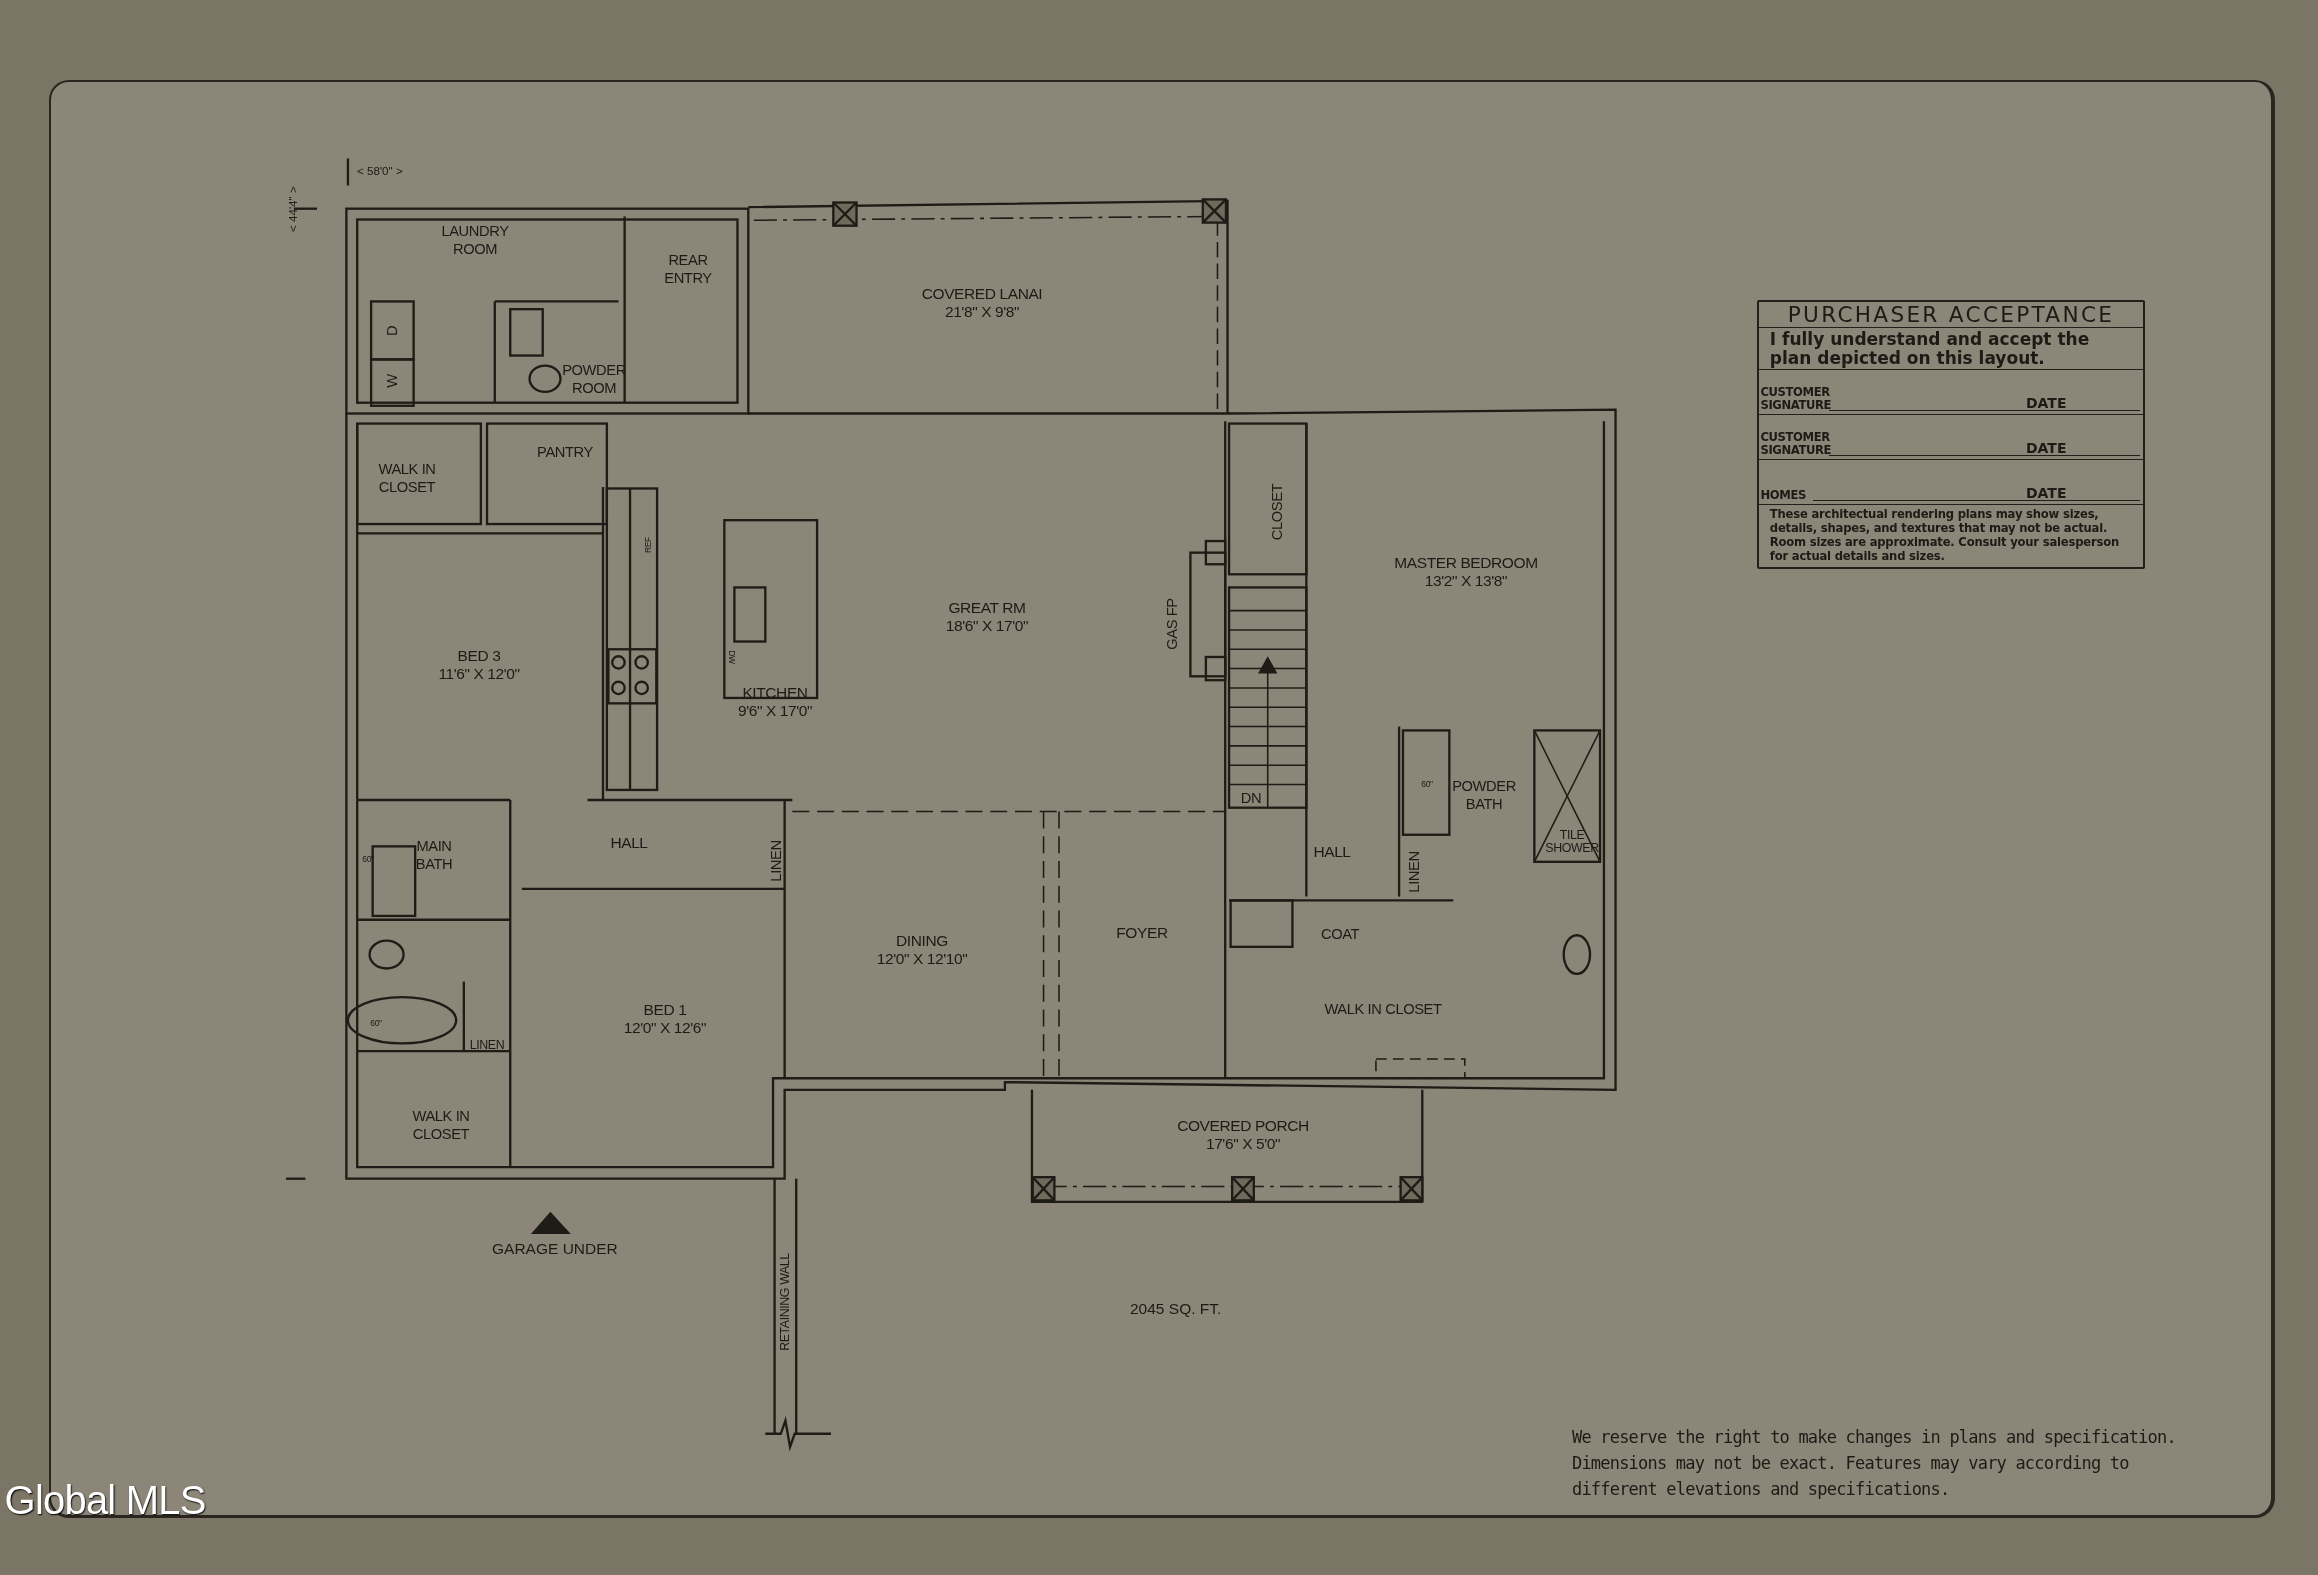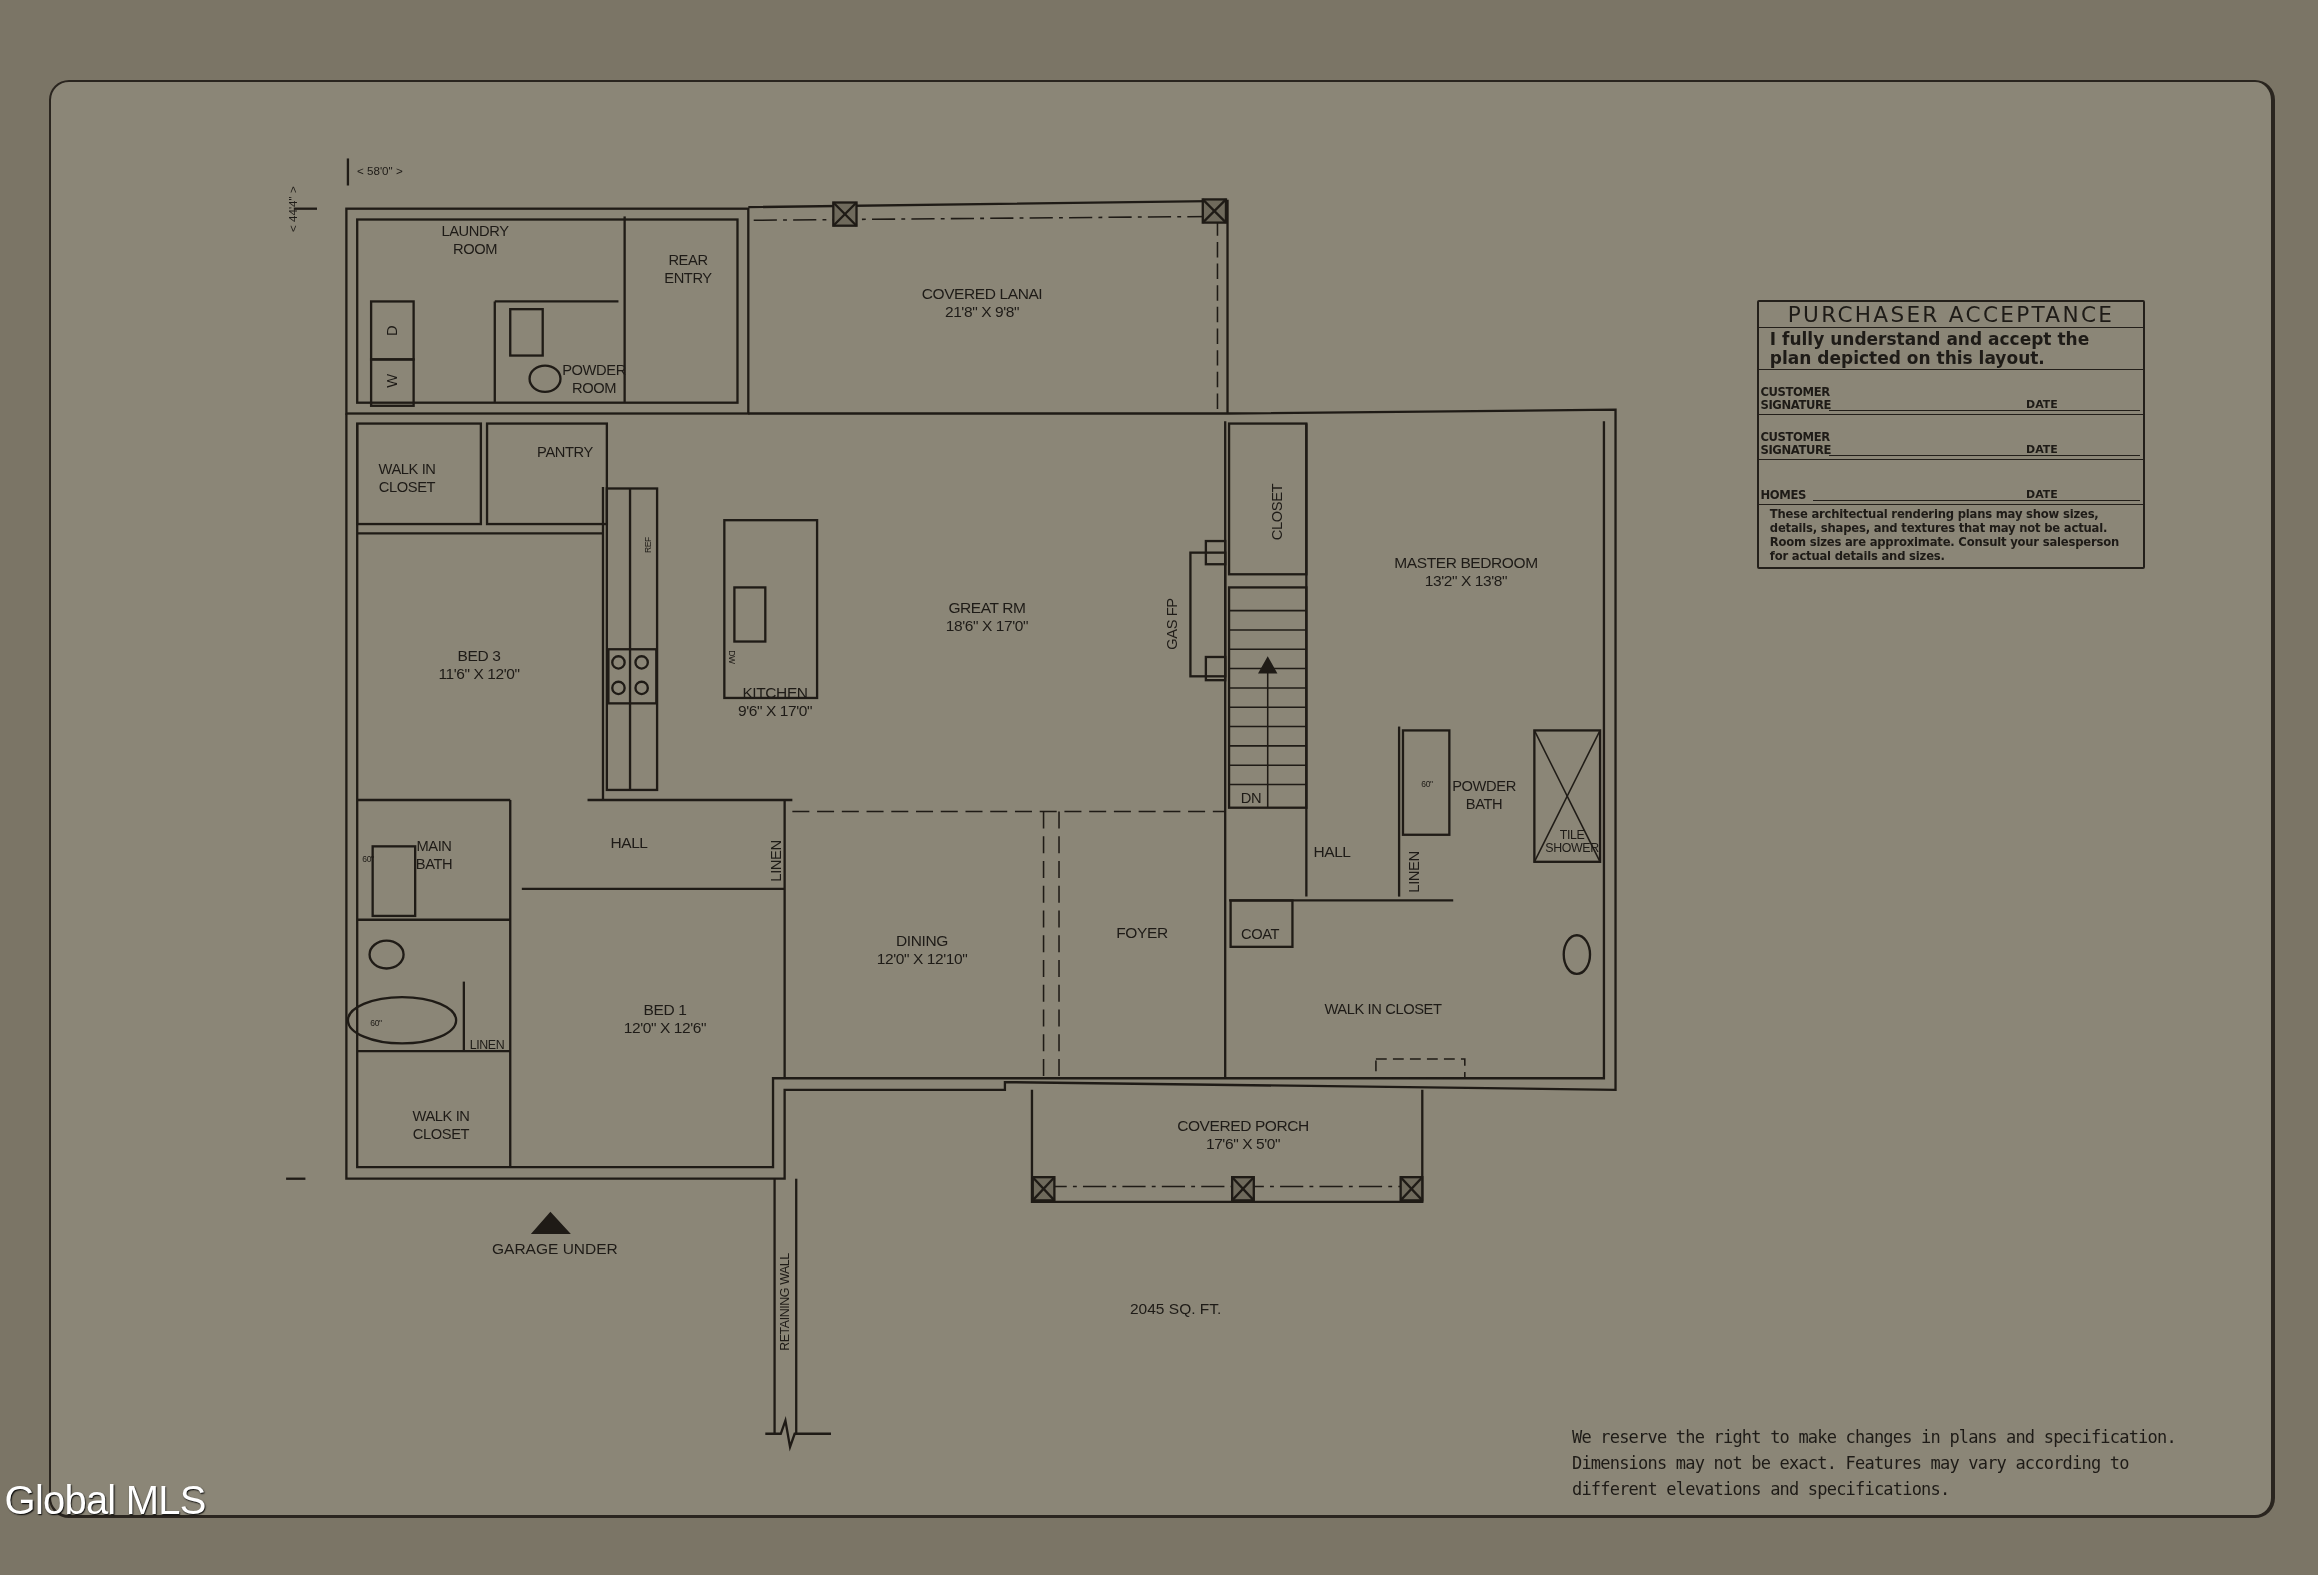--- a/index.html
+++ b/index.html
@@ -9,21 +9,21 @@
   .lbl{position:absolute;color:#1e1b17;text-align:center;white-space:nowrap;transform:translate(-50%,-50%);font-size:14.7px;line-height:18px;letter-spacing:-0.4px;}
   .lbl span{display:block;}
   .lbl.big{font-size:15.5px;}
   .lbl.vert{transform:translate(-50%,-50%) rotate(-90deg);}
   .dim{position:absolute;font-size:11.6px;color:#1e1b17;}
   .purchase{position:absolute;left:1757px;top:300px;width:388px;height:269px;border:2.3px solid #231f1a;border-radius:2px;box-sizing:border-box;font-family:"DejaVu Sans",sans-serif;color:#1e1b17;}
   .purchase .title{font-size:21.6px;letter-spacing:2.3px;text-align:center;border-bottom:1.5px solid #231f1a;height:25px;line-height:25px;}
   .purchase .intro{font-size:17px;font-weight:bold;padding:1.5px 10.8px;line-height:19.3px;border-bottom:1.5px solid #231f1a;height:42px;box-sizing:border-box;}
   .sigrow{position:relative;height:44px;border-bottom:1.5px solid #231f1a;}
   .sigrow .who{position:absolute;left:1.5px;bottom:3.1px;font-size:11.6px;font-weight:bold;line-height:12.4px;letter-spacing:-0.4px;}
-  .sigrow .date{position:absolute;left:267px;bottom:3.1px;font-size:11px;font-weight:bold;}
+  .sigrow .date{position:absolute;left:267px;bottom:3.1px;font-size:14px;font-weight:bold;}
   .sigrow .line{position:absolute;left:70px;right:3.1px;bottom:3.1px;border-bottom:1.5px solid #231f1a;}
   .purchase .fine{font-size:11.6px;font-weight:bold;line-height:14px;padding:1.5px 7.7px 0 10.8px;letter-spacing:-0.2px;}
   .disclaimer{position:absolute;left:1572px;top:1424px;font-family:"DejaVu Sans Mono",monospace;font-size:17px;line-height:26px;color:#1e1b17;letter-spacing:-0.8px;}
   .sqft{position:absolute;left:1130px;top:1300px;font-size:15.5px;color:#1e1b17;}
   .garage{position:absolute;left:492px;top:1240px;font-size:15.5px;color:#1e1b17;}
   .watermark{position:absolute;left:4.6px;top:1478px;font-size:40px;color:#fff;letter-spacing:-0.8px;text-shadow:0.8px 0.8px 1.5px #000;font-family:"Liberation Sans",sans-serif;}
 </style>
 </head>
 <body>
 
@@ -191,21 +191,21 @@
 <div class="lbl" style="left:1484px;top:795px;">
   <span>POWDER</span>
   <span>BATH</span>
 </div>
 <div class="lbl" style="left:1572px;top:842px;font-size:12.4px;line-height:13px;">
   <span>TILE</span>
   <span>SHOWER</span>
 </div>
 <div class="lbl big" style="left:1332px;top:852px;">HALL</div>
 <div class="lbl vert" style="left:1414px;top:872px;">LINEN</div>
-<div class="lbl" style="left:1260px;top:934px;">COAT</div>
+<div class="lbl" style="left:1340px;top:934px;">COAT</div>
 <div class="lbl" style="left:1251px;top:798px;">DN</div>
 <div class="lbl" style="left:1383px;top:1009px;">WALK IN CLOSET</div>
 <div class="lbl" style="left:434px;top:855px;">
   <span>MAIN</span>
   <span>BATH</span>
 </div>
 <div class="lbl big" style="left:629px;top:843px;">HALL</div>
 <div class="lbl vert" style="left:776px;top:861px;">LINEN</div>
 <div class="lbl" style="left:487px;top:1045px;font-size:12.4px;">LINEN</div>
 <div class="lbl big" style="left:665px;top:1019px;">

